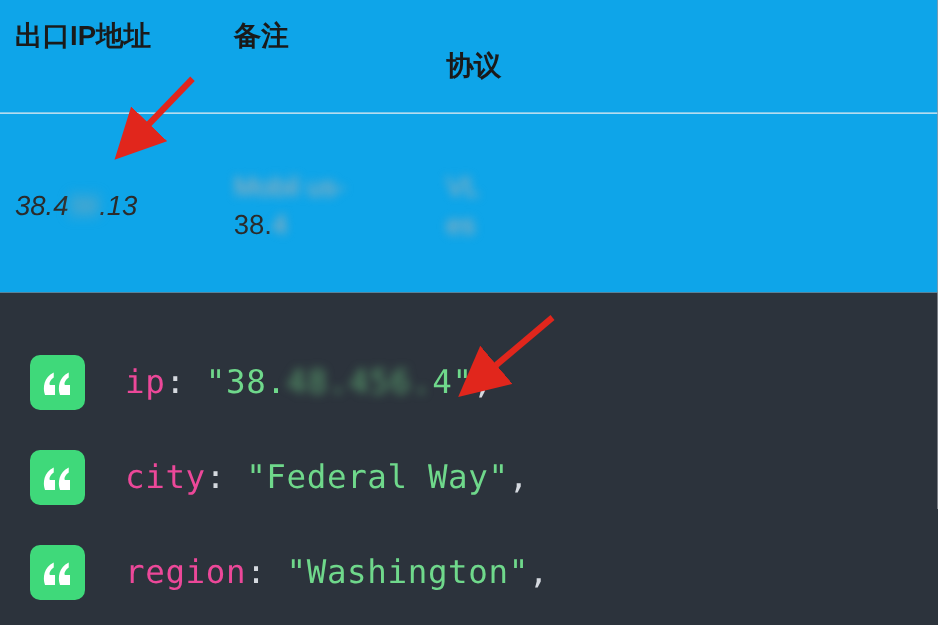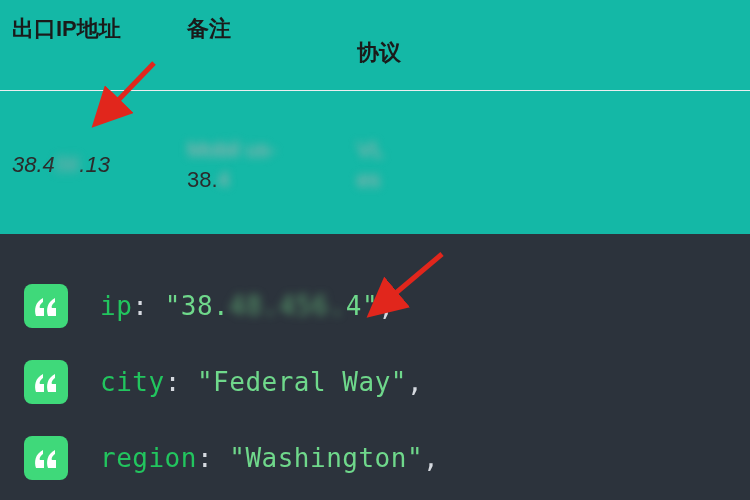--- a/index.html
+++ b/index.html
@@ -4,21 +4,21 @@
 <style>
   * { margin: 0; padding: 0; box-sizing: border-box; }
   body {
     font-family: -apple-system, "PingFang SC", "Microsoft YaHei", "Segoe UI", Arial, sans-serif;
     width: 750px;
     height: 500px;
     overflow: hidden;
     background: #fff;
   }
   .top-section {
-    background: #14b8a6;
+    background: #0ea5e9;
   }
   .table-header {
     display: flex;
     padding: 14px 12px 22px 12px;
     border-bottom: 1px solid #eceef1;
   }
   .th {
     font-size: 22px;
     font-weight: 700;
     color: #1a1a1a;
@@ -90,21 +90,21 @@
     align-items: center;
     justify-content: center;
     margin-right: 32px;
     flex-shrink: 0;
   }
   .quote-badge svg { display: block; }
   .code-text {
     font-size: 26px;
     letter-spacing: 0.5px;
   }
-  .key { color: #22c55e; }
+  .key { color: #ec4899; }
   .colon { color: #d5d9df; }
   .str { color: #6fd88b; }
   .comma { color: #d5d9df; }
   .blur-code {
     filter: blur(4px);
     color: #5aa06e;
     display: inline-block;
     letter-spacing: 1px;
   }
 </style>

